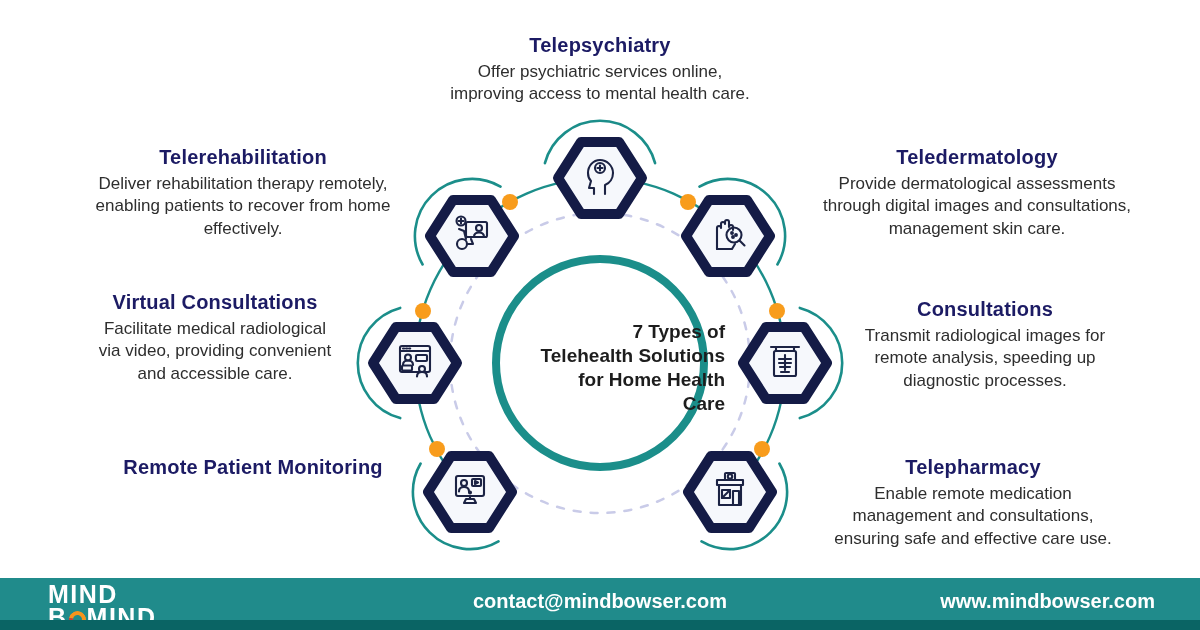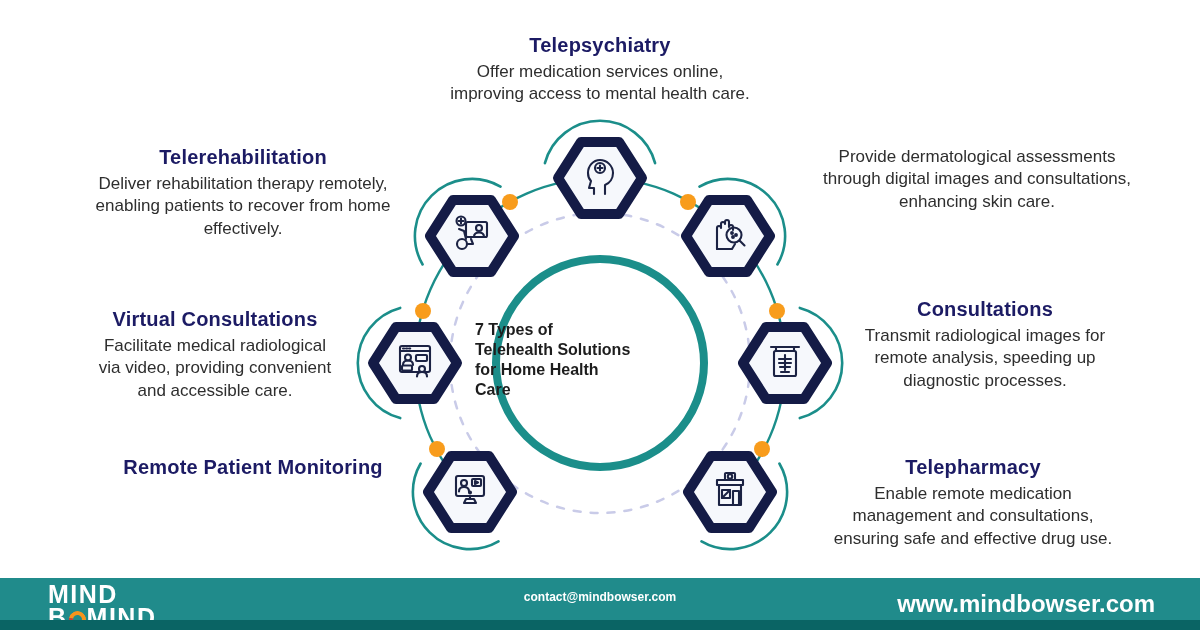--- a/index.html
+++ b/index.html
@@ -11,21 +11,21 @@
   .tblock{position:absolute;text-align:center;transform:translateX(-50%);width:400px;}
   .tblock h3{
     margin:0 0 4px 0;font-size:20px;font-weight:bold;color:#1c1b64;letter-spacing:.2px;
   }
   .tblock p{
     margin:0;font-size:17px;color:#2e2e2e;line-height:1.32;white-space:pre-line;
   }
   
   .center-text{
     position:absolute;left:600px;top:320px;width:250px;transform:translateX(-50%);
-    text-align:left;font-size:16px;font-weight:bold;color:#1d1d1d;line-height:1.26;
+    text-align:right;font-size:19px;font-weight:bold;color:#1d1d1d;line-height:1.26;
     white-space:pre-line;z-index:3;
   }
   
   .diagram-lines{position:absolute;left:0;top:0;z-index:1;}
   .hex{position:absolute;z-index:2;}
   
   .footer{
     position:absolute;left:0;top:578px;width:1200px;height:52px;
     background:#208b8b;color:#fff;z-index:5;
   }
@@ -36,24 +36,24 @@
     position:absolute;left:48px;top:5px;line-height:.92;font-weight:bold;
     font-size:25px;letter-spacing:1.5px;color:#fff;
   }
   .logo-o{
     display:inline-block;width:9px;height:9px;border-radius:50%;
     border:4.5px solid #f7941d;border-bottom-color:#d63a2f;border-left-color:#d63a2f;
     transform:rotate(-35deg);vertical-align:-2px;margin:0 1px;
   }
   .footer-email{
     position:absolute;left:600px;top:12px;transform:translateX(-50%);
-    font-size:12px;font-weight:bold;
+    font-size:20px;font-weight:bold;
   }
   .footer-site{
-    position:absolute;right:45px;top:12px;font-size:24px;font-weight:bold;
+    position:absolute;right:45px;top:12px;font-size:20px;font-weight:bold;
   }
 </style>
 </head>
 <body>
 
 <div class="canvas">
 
   <svg class="diagram-lines" width="1200" height="578" viewBox="0 0 1200 578">
 
     <path d="M469 494 A185 185 0 1 1 731 494" fill="none" stroke="#1b8e8a" stroke-width="2.4"></path>
@@ -171,60 +171,61 @@
       <rect x="9" y="11" width="26" height="5"></rect>
       <path d="M11 16v20h22V16"></path>
       <rect x="25" y="22" width="6" height="14"></rect>
       <rect x="14" y="21" width="8" height="8"></rect>
       <path d="M14 29l8-8"></path>
     </g>
   </svg>
 
   <div class="tblock" style="left:600px;top:34px">
     <h3>Telepsychiatry</h3>
-    <p>Offer medication services online,
+    <p>Offer psychiatric services online,
 improving access to mental health care.</p>
   </div>
 
   <div class="tblock" style="left:243px;top:146px">
     <h3>Telerehabilitation</h3>
     <p>Deliver rehabilitation therapy remotely,
 enabling patients to recover from home
 effectively.</p>
   </div>
 
-  <div class="tblock" style="left:215px;top:308px">
+  <div class="tblock" style="left:215px;top:291px">
     <h3>Virtual Consultations</h3>
     <p>Facilitate medical radiological
 via video, providing convenient
 and accessible care.</p>
   </div>
 
   <div class="tblock" style="left:253px;top:456px">
     <h3>Remote Patient Monitoring</h3>
   </div>
 
   <div class="tblock" style="left:977px;top:146px">
+    <h3>Teledermatology</h3>
     <p>Provide dermatological assessments
 through digital images and consultations,
-enhancing skin care.</p>
+management skin care.</p>
   </div>
 
   <div class="tblock" style="left:985px;top:298px">
     <h3>Consultations</h3>
     <p>Transmit radiological images for
 remote analysis, speeding up
 diagnostic processes.</p>
   </div>
 
   <div class="tblock" style="left:973px;top:456px">
     <h3>Telepharmacy</h3>
     <p>Enable remote medication
 management and consultations,
-ensuring safe and effective drug use.</p>
+ensuring safe and effective care use.</p>
   </div>
 
   <div class="footer">
     <div class="logo">
       <div>MIND</div>
       <div><span>B</span><span class="logo-o"></span><span>MIND</span></div>
     </div>
     <div class="footer-email">contact@mindbowser.com</div>
     <div class="footer-site">www.mindbowser.com</div>
     <div class="footer-strip"></div>

